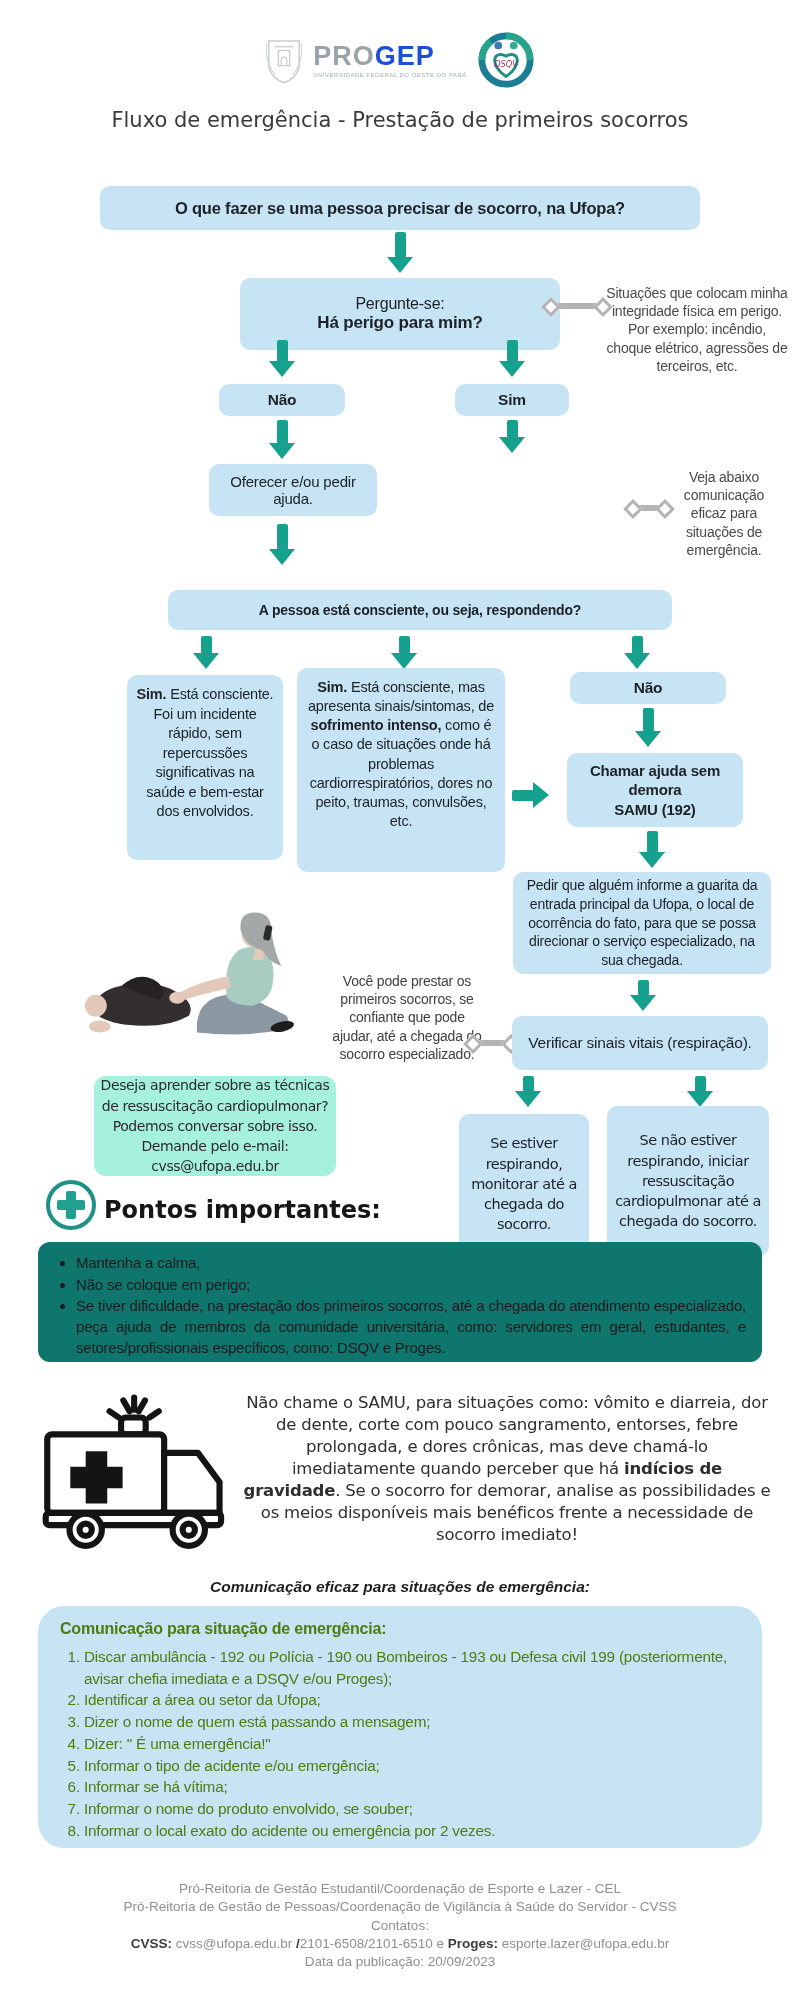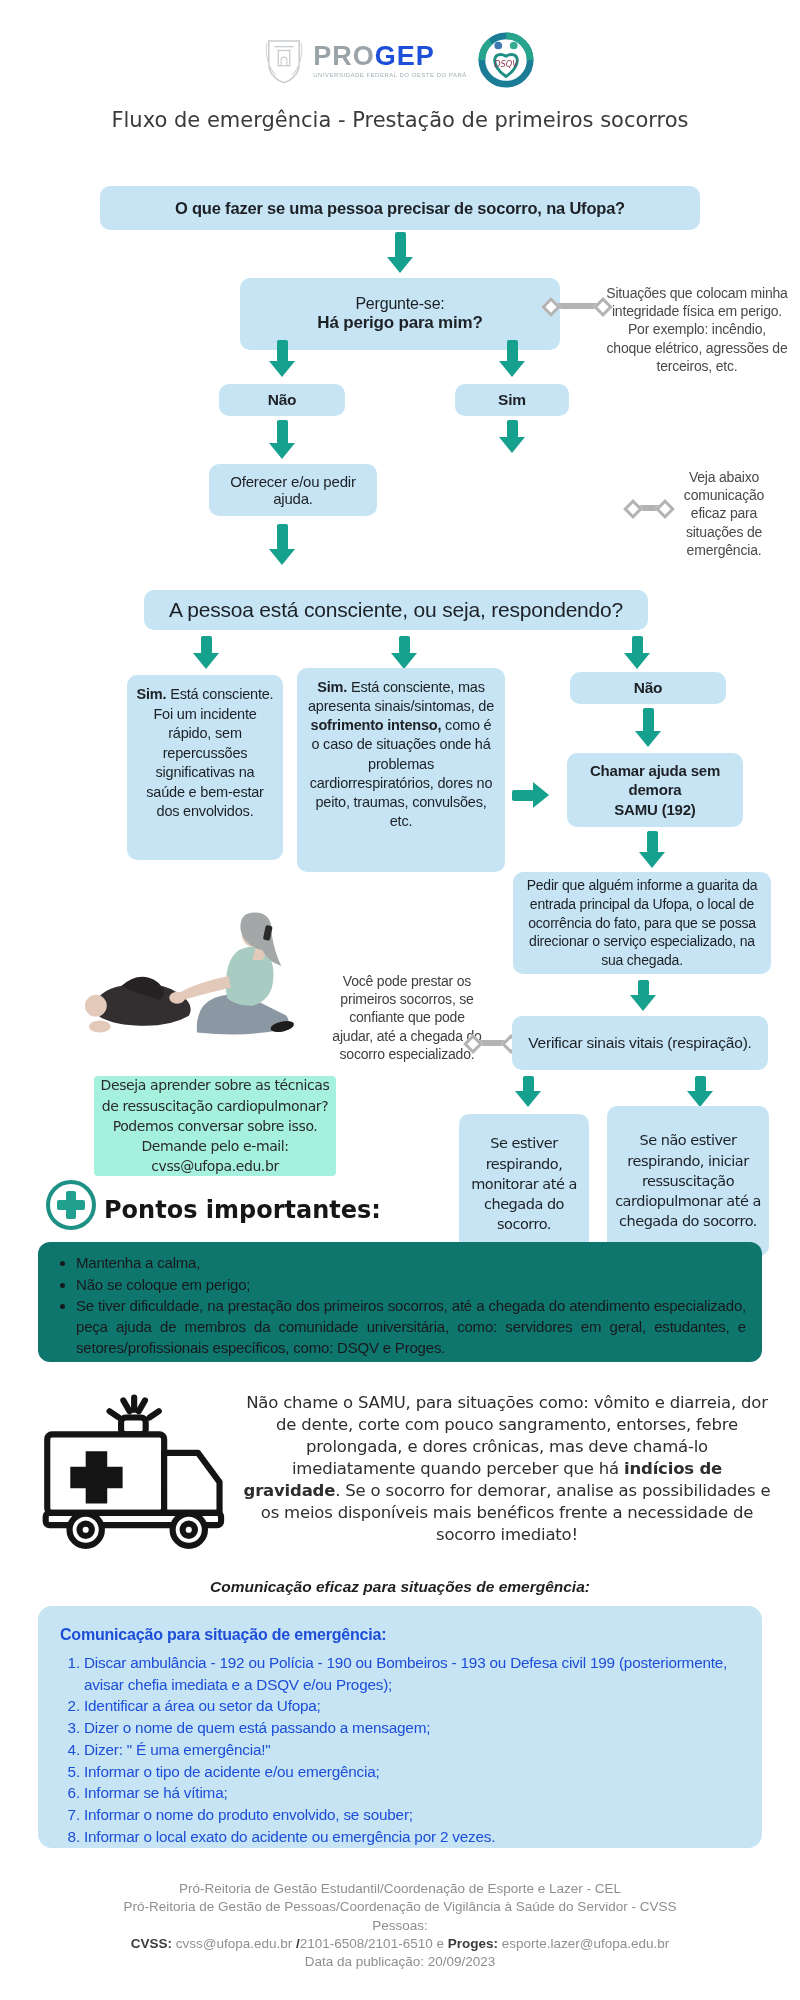--- a/index.html
+++ b/index.html
@@ -28,41 +28,41 @@
   .arrow-r .stem{height:11px;background:#16a08e;border-radius:2px;}
   .arrow-r .head{width:0;height:0;border-top:13px solid transparent;border-bottom:13px solid transparent;
                  border-left:16px solid #16a08e;margin-left:-1px;}
   
   .conn{position:absolute;height:10px;}
   .conn .line{position:absolute;left:4px;right:4px;top:2px;height:6px;background:#b3b3b3;border-radius:3px;}
   .conn .d1,.conn .d2{position:absolute;top:-1px;width:8px;height:8px;background:#fff;
         border:3px solid #b3b3b3;transform:rotate(45deg);}
   .conn .d1{left:-4px;} .conn .d2{right:-4px;}
   
-  .mint{position:absolute;background:#a5f1de;border-radius:4px;color:#2b2b2b;text-align:center;
+  .mint{position:absolute;background:#a5f1de;border-radius:12px;color:#2b2b2b;text-align:center;
         display:flex;align-items:center;justify-content:center;box-sizing:border-box;padding:8px 2px;
         font-family:"DejaVu Sans",sans-serif;}
   
   .cross-ic{position:absolute;width:50px;height:50px;border:4px solid #1d9186;border-radius:50%;
             background:#fff;box-sizing:border-box;}
   .cross-ic i{position:absolute;background:#21a090;border-radius:2px;}
   .cross-ic .h{left:7px;top:16px;width:28px;height:10px;}
   .cross-ic .v{left:16px;top:7px;width:10px;height:28px;}
   .pontos-title{position:absolute;font-size:24px;font-weight:bold;color:#161616;
                 font-family:"DejaVu Sans",sans-serif;}
   .panel{position:absolute;background:#0f766e;border-radius:12px;box-sizing:border-box;color:#17191c;}
   .panel ul{margin:0;padding-left:22px;}
   .panel li{font-size:15px;line-height:1.38;letter-spacing:-0.2px;margin:1px 0;}
   .panel li.just{text-align:justify;}
   .samu-text{position:absolute;text-align:center;font-size:16.5px;line-height:1.33;color:#2e2e2e;
              letter-spacing:-0.2px;font-family:"DejaVu Sans",sans-serif;}
   .comm-head{position:absolute;width:800px;text-align:center;font-size:15.5px;font-weight:bold;
              font-style:italic;color:#1f1f1f;}
-  .comm-box{position:absolute;background:#c6e4f4;border-radius:14px;box-sizing:border-box;
-            padding:20px 22px;color:#1d4ed8;}
+  .comm-box{position:absolute;background:#c6e4f4;border-radius:26px;box-sizing:border-box;
+            padding:14px 22px;color:#4d7c0f;}
   .comm-box h2{margin:0 0 8px 0;font-size:16px;letter-spacing:-0.2px;}
   .comm-box ol{margin:0;padding-left:24px;}
   .comm-box li{font-size:15.3px;line-height:1.42;letter-spacing:-0.2px;}
   .footer{position:absolute;left:0;width:800px;text-align:center;color:#8f8f8f;
           font-size:13.5px;line-height:1.36;}
   .footer .dk{color:#3c3c3c;font-weight:bold;}
 </style>
 </head>
 <body>
 
@@ -139,21 +139,21 @@
       <div class="d1"></div>
       <div class="d2"></div>
     </div>
   <div class="note" style="left:668px;top:468px;width:112px;font-size:14px;">Veja abaixo comunicação eficaz para situações de emergência.</div>
 
   <div class="arrow-d" style="left:269px;top:524px;">
       <div class="stem" style="height:26px;"></div>
       <div class="head"></div>
     </div>
 
-  <div class="box" style="left:144px;top:590px;width:504px;height:40px;font-size:21px;font-weight:normal;">A pessoa está consciente, ou seja, respondendo?</div>
+  <div class="box" style="left:168px;top:590px;width:504px;height:40px;font-size:14px;font-weight:bold;">A pessoa está consciente, ou seja, respondendo?</div>
 
   <div class="arrow-d" style="left:193px;top:636px;">
       <div class="stem" style="height:18px;"></div>
       <div class="head"></div>
     </div>
   <div class="arrow-d" style="left:391px;top:636px;">
       <div class="stem" style="height:18px;"></div>
       <div class="head"></div>
     </div>
   <div class="arrow-d" style="left:624px;top:636px;">
@@ -273,18 +273,18 @@
       <li>Informar o tipo de acidente e/ou emergência;</li>
       <li>Informar se há vítima;</li>
       <li>Informar o nome do produto envolvido, se souber;</li>
       <li>Informar o local exato do acidente ou emergência por 2 vezes.</li>
     </ol>
   </div>
 
   <div class="footer" style="top:1880px;">
     <div>Pró-Reitoria de Gestão Estudantil/Coordenação de Esporte e Lazer - CEL</div>
     <div>Pró-Reitoria de Gestão de Pessoas/Coordenação de Vigilância à Saúde do Servidor - CVSS</div>
-    <div>Pessoas:</div>
+    <div>Contatos:</div>
     <div><span class="dk">CVSS:</span><span> cvss@ufopa.edu.br </span><span class="dk">/</span><span>2101-6508/2101-6510 e </span><span class="dk">Proges:</span><span> esporte.lazer@ufopa.edu.br</span></div>
     <div>Data da publicação: 20/09/2023</div>
   </div>
 
 </div>
 
 </body></html>

